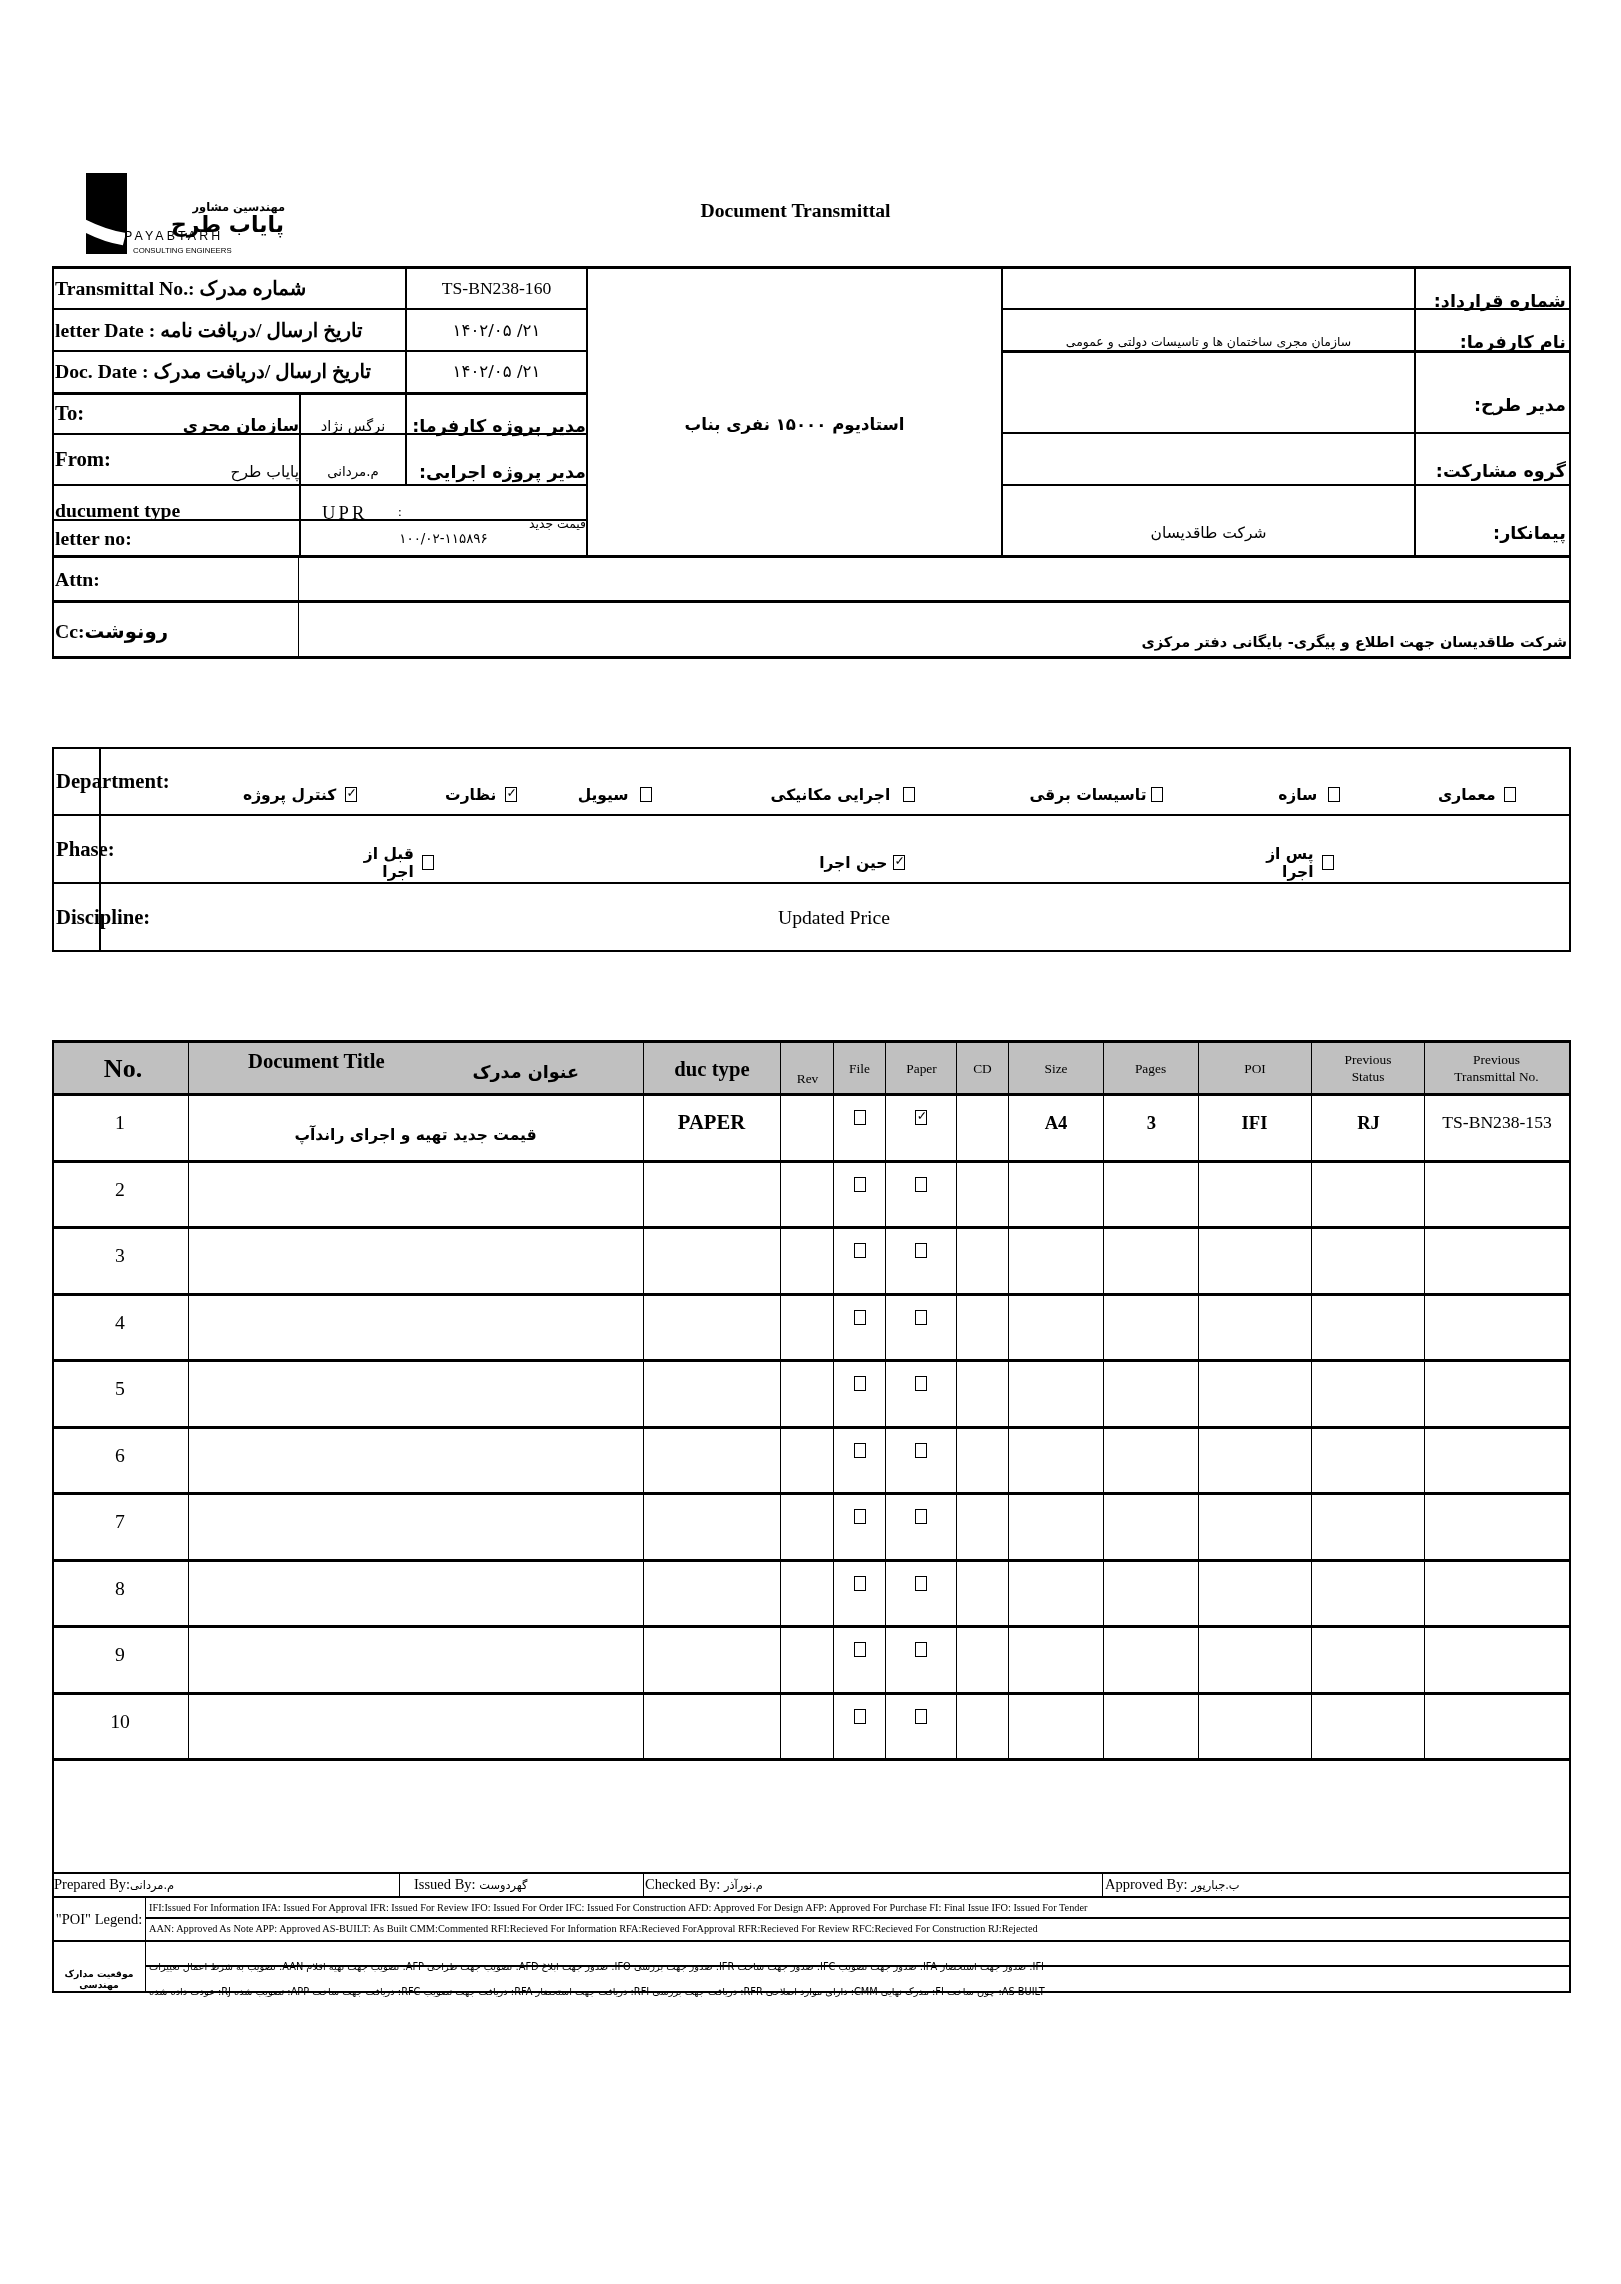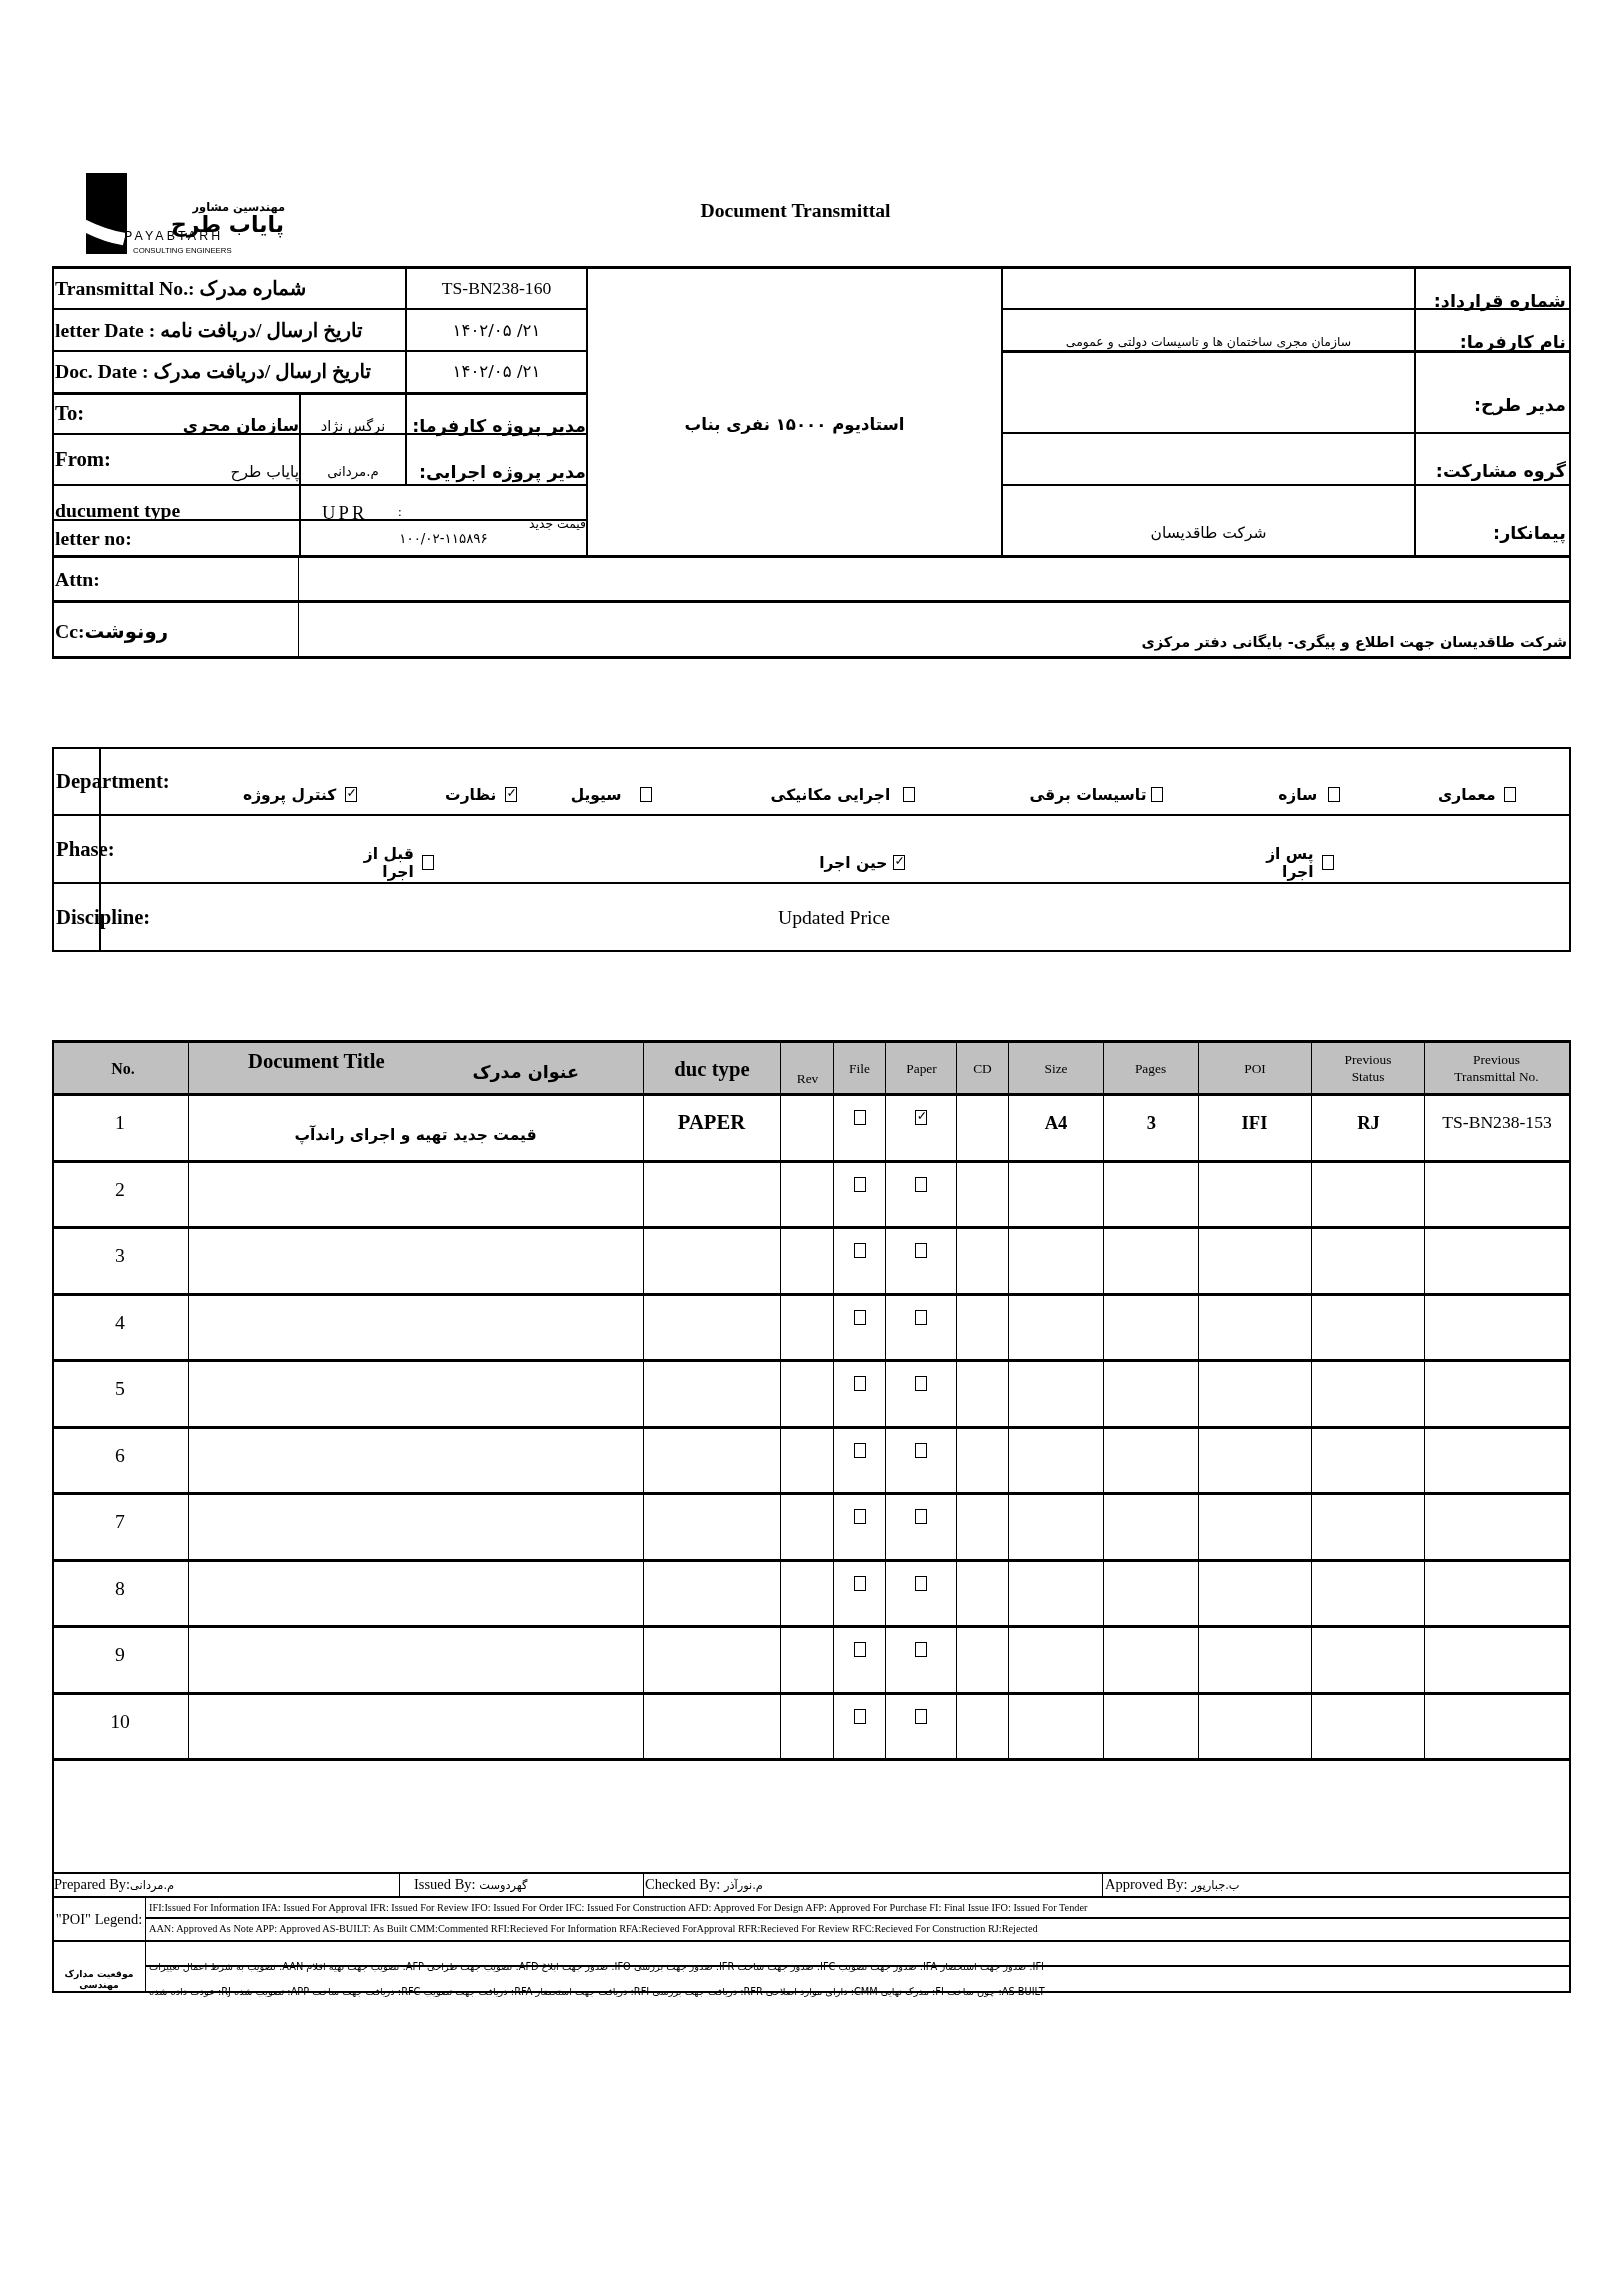--- a/index.html
+++ b/index.html
@@ -127,21 +127,21 @@
   <div class="cell left bold" style="left:56px;top:884px;width:43px;height:66px;font-size:20.7px;white-space:nowrap;">Discipline:</div>
 
   <div class="abs rtl" style="left:238px;top:771px;width:119px;height:23px;display:flex;align-items:center;gap:8.3px;">
     <span class="cb checked" id="dep0cb"></span>
     <span class="bold" style="font-size:15.5px;font-family:'DejaVu Sans',sans-serif;">کنترل پروژه</span>
   </div>
   <div class="abs rtl" style="left:429px;top:771px;width:88px;height:23px;display:flex;align-items:center;gap:8.3px;">
     <span class="cb checked" id="dep1cb"></span>
     <span class="bold" style="font-size:15.5px;font-family:'DejaVu Sans',sans-serif;">نظارت</span>
   </div>
-  <div class="abs rtl" style="left:564px;top:771px;width:88px;height:23px;display:flex;align-items:center;gap:18px;">
+  <div class="abs rtl" style="left:564px;top:771px;width:88px;height:23px;display:flex;align-items:center;gap:11px;">
     <span class="cb" id="dep2cb"></span>
     <span class="bold" style="font-size:15.5px;font-family:'DejaVu Sans',sans-serif;">سیویل</span>
   </div>
   <div class="abs rtl" style="left:729px;top:771px;width:186px;height:23px;display:flex;align-items:center;gap:12.4px;">
     <span class="cb" id="dep3cb"></span>
     <span class="bold" style="font-size:15.5px;font-family:'DejaVu Sans',sans-serif;">اجرایی مکانیکی</span>
   </div>
   <div class="abs rtl" style="left:1029px;top:771px;width:134px;height:23px;display:flex;align-items:center;gap:4.1px;">
     <span class="cb" id="dep4cb"></span>
     <span class="bold" style="font-size:15.5px;font-family:'DejaVu Sans',sans-serif;">تاسیسات برقی</span>
@@ -196,21 +196,21 @@
       <div class="vline" style="left: 1008px; top: 1040px; width: 1px; height: 720px;"></div>
       <div class="vline" style="left: 1103px; top: 1040px; width: 1px; height: 720px;"></div>
       <div class="vline" style="left: 1198px; top: 1040px; width: 1px; height: 720px;"></div>
       <div class="vline" style="left: 1311px; top: 1040px; width: 1px; height: 720px;"></div>
       <div class="vline" style="left: 1424px; top: 1040px; width: 1px; height: 720px;"></div>
       <div class="vline" style="left: 1569px; top: 1040px; width: 1.6px; height: 720px;"></div>
       <div class="vline" style="left: 52px; top: 1760px; width: 1.6px; height: 113px;"></div>
       <div class="vline" style="left: 1569px; top: 1760px; width: 1.6px; height: 113px;"></div>
     </div>
 
-  <div class="cell center bold" style="left:53px;top:1043px;width:140px;height:52px;font-size:16px;">No.</div>
+  <div class="cell center bold" style="left:53px;top:1043px;width:140px;height:52px;font-size:26px;">No.</div>
   <div class="abs bold" style="left:248px;top:1050px;font-size:20.7px;">Document Title</div>
   <div class="abs bold rtl" style="left:450px;top:1050px;width:129px;text-align:right;font-size:17.6px;font-family:'DejaVu Sans',sans-serif;">عنوان مدرک</div>
   <div class="cell center bold" style="left:644px;top:1043px;width:136px;height:52px;font-size:20.7px;">duc type</div>
   <div class="cell center" style="left:782px;top:1045px;width:51px;height:68px;font-size:13.4px;">Rev</div>
   <div class="cell center" style="left:834px;top:1043px;width:51px;height:52px;font-size:13.4px;">File</div>
   <div class="cell center" style="left:887px;top:1043px;width:69px;height:52px;font-size:13.4px;">Paper</div>
   <div class="cell center" style="left:957px;top:1043px;width:51px;height:52px;font-size:13.4px;">CD</div>
   <div class="cell center" style="left:1009px;top:1043px;width:94px;height:52px;font-size:13.4px;">Size</div>
   <div class="cell center" style="left:1104px;top:1043px;width:93px;height:52px;font-size:13.4px;">Pages</div>
   <div class="cell center" style="left:1199px;top:1043px;width:112px;height:52px;font-size:13.4px;">POI</div>

